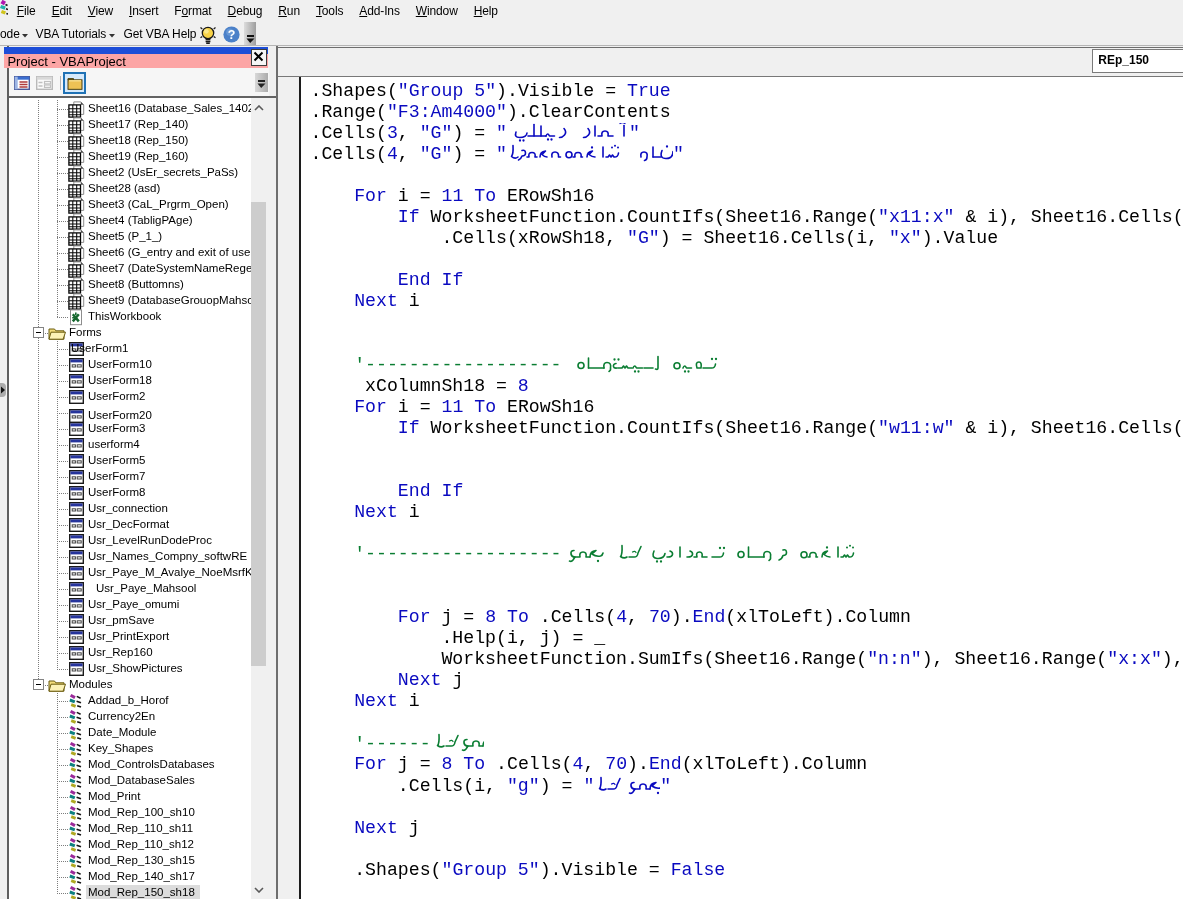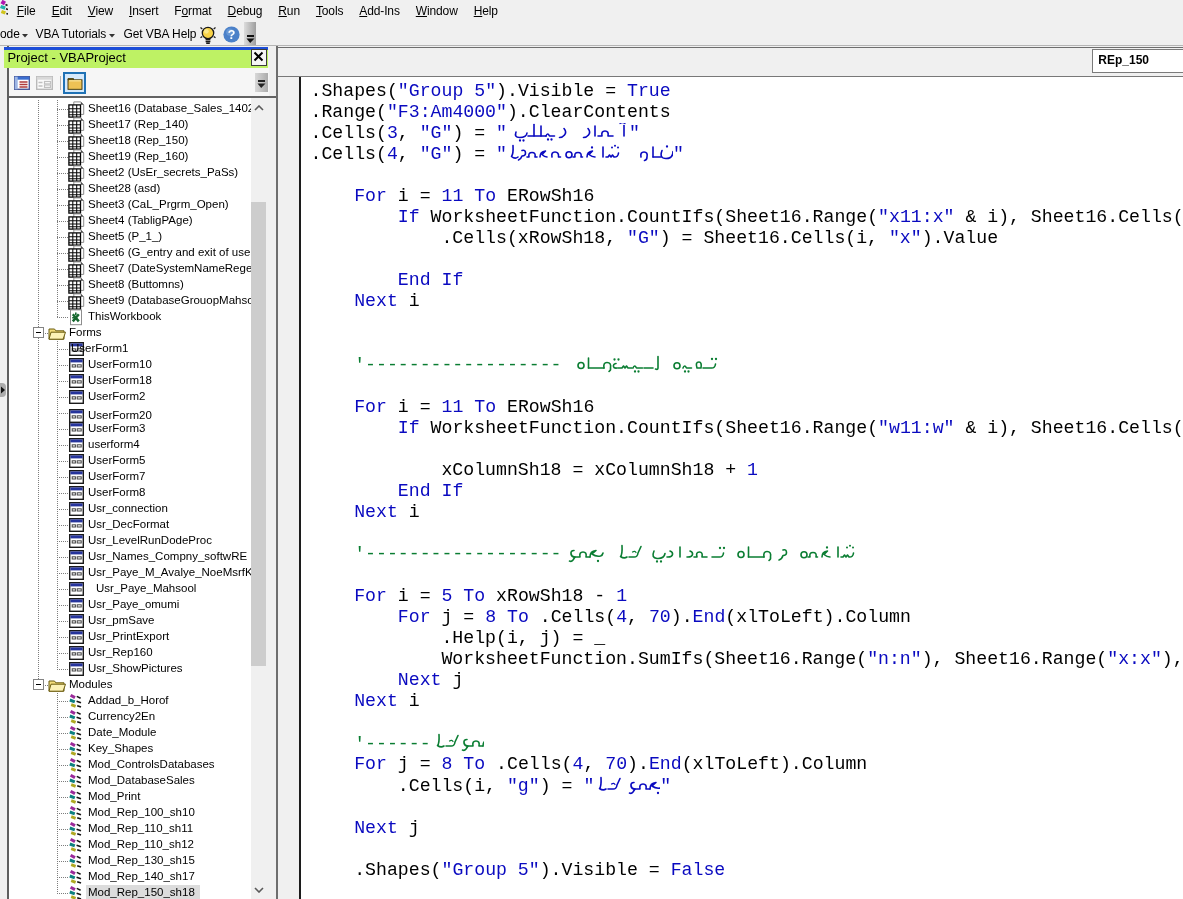--- a/index.html
+++ b/index.html
@@ -3,21 +3,21 @@
 * { margin:0; padding:0; box-sizing:border-box; }
 html,body { width:1183px; height:899px; overflow:hidden; background:#f0f0f0;
   font-family:"Liberation Sans", sans-serif; }
 .abs { position:absolute; }
 #menubar { position:absolute; left:0; top:0; width:1183px; height:22px; background:#f0f0f0; }
 .mi { display:inline-block; padding:0 8px; font-size:12px; color:#000; letter-spacing:-0.13px; }
 #menutext { position:absolute; left:8.8px; top:0.6px; }
 #toolbar { position:absolute; left:0; top:22px; width:1183px; height:23.5px; background:#f0f0f0; }
 .ti { display:inline-block; font-size:12px; color:#000; letter-spacing:-0.1px; }
 #sepline { position:absolute; left:0; top:45.3px; width:1183px; height:1.2px; background:#b5b5b5; }
-#ptitle { position:absolute; left:4px; top:46.5px; width:264px; height:21.5px; background:#bef264; border-top:3px solid #1d4ed8; }
+#ptitle { position:absolute; left:4px; top:46.5px; width:264px; height:21.5px; background:#fca5a5; border-top:7px solid #1d4ed8; }
 #ptitle span { position:absolute; left:3.4px; top:0.8px; font-size:13px; color:#000; }
 #pclose { position:absolute; left:251.3px; top:48.9px; width:15.9px; height:16.7px; background:#f6f6f6; border:1.2px solid #3c3c3c; }
 #ptools { position:absolute; left:8.5px; top:68px; width:260px; height:28.3px; background:#f6f6f6; }
 #treebox { position:absolute; left:8.5px; top:98px; width:242px; height:801px; background:#fff; overflow:hidden; }
 .dotv { position:absolute; width:1px; background-image:repeating-linear-gradient(to bottom,#7d7d7d 0 1px,transparent 1px 2px); }
 .doth { position:absolute; height:1px; background-image:repeating-linear-gradient(to right,#7d7d7d 0 1px,transparent 1px 2px); }
 .trow { position:absolute; left:0; width:242px; height:16px; }
 .ticon { position:absolute; top:0px; }
 .tlabel { position:absolute; left:88px; top:1.2px; font-size:11.5px; white-space:pre; color:#000; }
 .minus { position:absolute; width:11px; height:11px; border:1px solid #838383; background:#fff; }
@@ -745,23 +745,23 @@
               <path d="M96.0,1.5 V13 q0,2 -2.5,1" fill="none" stroke="#0a7d32" stroke-width="1.6" stroke-linecap="round" stroke-linejoin="round"></path>
               <circle cx="115.0" cy="10.8" r="3.0" fill="none" stroke="#0a7d32" stroke-width="1.6"></circle>
               <path d="M121.0,13 q1.5,-4 3.5,0 h5" fill="none" stroke="#0a7d32" stroke-width="1.6" stroke-linecap="round" stroke-linejoin="round"></path>
               <circle cx="123.0" cy="16.5" r="1.15" fill="#0a7d32"></circle>
               <circle cx="126.5" cy="16.5" r="1.15" fill="#0a7d32"></circle>
               <path d="M135.0,13 q-2,-6 2,-6 q3,0 2,6 z" fill="none" stroke="#0a7d32" stroke-width="1.6" stroke-linecap="round" stroke-linejoin="round"></path>
               <path d="M141.0,13 h8 q4,0.5 4.5,-4" fill="none" stroke="#0a7d32" stroke-width="1.6" stroke-linecap="round" stroke-linejoin="round"></path>
               <circle cx="150.0" cy="4.0" r="1.15" fill="#0a7d32"></circle>
               <circle cx="154.0" cy="4.0" r="1.15" fill="#0a7d32"></circle>
             </svg></i></div>
+<div class="cl" style="top:294.70px">     xColumnSh18 = <b>8</b></div>
 <div class="cl" style="top:315.75px">    <b>For</b> i = <b>11</b> <b>To</b> ERowSh16</div>
 <div class="cl" style="top:336.80px">        <b>If</b> WorksheetFunction.CountIfs(Sheet16.Range(<b>"w11:w"</b> &amp; i), Sheet16.Cells(</div>
-<div class="cl" style="top:378.90px">            xColumnSh18 = xColumnSh18 + <b>1</b></div>
 <div class="cl" style="top:399.95px">        <b>End If</b></div>
 <div class="cl" style="top:421.00px">    <b>Next</b> i</div>
 <div class="cl" style="top:463.10px"><i>    '------------------<svg class="ar" style="width:293px;height:20px;vertical-align:-4.6px" viewBox="0 0 293 20">
               <path d="M12.0,6.5 q-3.5,0 -3,3.5 q0.5,3 4,3 l-2,3 q-1.5,2 -3.5,1" fill="none" stroke="#0a7d32" stroke-width="1.6" stroke-linecap="round" stroke-linejoin="round"></path>
               <path d="M13.0,13 h5 q-1,-5 3,-5 q4,0 3,5 h4" fill="none" stroke="#0a7d32" stroke-width="1.6" stroke-linecap="round" stroke-linejoin="round"></path>
               <path d="M28.0,13 q0,-6 6,-6.5 l-4,3.5 q4,3 8.5,2 q2,-0.5 2.5,-3" fill="none" stroke="#0a7d32" stroke-width="1.6" stroke-linecap="round" stroke-linejoin="round"></path>
               <circle cx="36.0" cy="17.0" r="1.15" fill="#0a7d32"></circle>
               <path d="M60.0,1.5 q0.5,9 -1.5,11 q3.5,2.5 6.5,0.5" fill="none" stroke="#0a7d32" stroke-width="1.6" stroke-linecap="round" stroke-linejoin="round"></path>
               <path d="M67.0,13 h4.5 q4,0.5 4.5,-4 l3,-6.5" fill="none" stroke="#0a7d32" stroke-width="1.6" stroke-linecap="round" stroke-linejoin="round"></path>
               <path d="M70.5,8 q2.5,-1.5 3.5,0.5" fill="none" stroke="#0a7d32" stroke-width="1.2" stroke-linecap="round" stroke-linejoin="round"></path>
@@ -783,21 +783,20 @@
               <circle cx="242.0" cy="10.8" r="3.0" fill="none" stroke="#0a7d32" stroke-width="1.6"></circle>
               <path d="M246.0,13 h2 q-1,-4.5 3,-4.5 q4,0 3,4.5 l1.5,0" fill="none" stroke="#0a7d32" stroke-width="1.6" stroke-linecap="round" stroke-linejoin="round"></path>
               <path d="M260.0,13 q0,-5.5 5.5,-6 l-3.5,3.5 q3,2.5 6,2.5" fill="none" stroke="#0a7d32" stroke-width="1.6" stroke-linecap="round" stroke-linejoin="round"></path>
               <circle cx="265.0" cy="3.5" r="1.15" fill="#0a7d32"></circle>
               <path d="M276.0,3 V13" fill="none" stroke="#0a7d32" stroke-width="1.6" stroke-linecap="round" stroke-linejoin="round"></path>
               <path d="M279.0,13 h2 l1.5,-2 l1.5,2 l1.5,-2 l1.5,2 q4,0.5 4.5,-4" fill="none" stroke="#0a7d32" stroke-width="1.6" stroke-linecap="round" stroke-linejoin="round"></path>
               <circle cx="285.0" cy="3.5" r="1.0" fill="#0a7d32"></circle>
               <circle cx="288.0" cy="1.8" r="1.0" fill="#0a7d32"></circle>
               <circle cx="291.0" cy="3.5" r="1.0" fill="#0a7d32"></circle>
             </svg></i></div>
-<div class="cl" style="top:505.20px">    <b>For</b> i = <b>5</b> <b>To</b> xRowSh18 - <b>1</b></div>
 <div class="cl" style="top:526.25px">        <b>For</b> j = <b>8</b> <b>To</b> .Cells(<b>4</b>, <b>70</b>).<b>End</b>(xlToLeft).Column</div>
 <div class="cl" style="top:547.30px">            .Help(i, j) = _</div>
 <div class="cl" style="top:568.35px">            WorksheetFunction.SumIfs(Sheet16.Range(<b>"n:n"</b>), Sheet16.Range(<b>"x:x"</b>), </div>
 <div class="cl" style="top:589.40px">        <b>Next</b> j</div>
 <div class="cl" style="top:610.45px">    <b>Next</b> i</div>
 <div class="cl" style="top:652.55px"><i>    '------<svg class="ar" style="width:53px;height:20px;vertical-align:-4.6px" viewBox="0 0 53 20">
               <path d="M8.0,1.5 q0.5,9 -1.5,11 q3.5,2.5 6.5,0.5" fill="none" stroke="#0a7d32" stroke-width="1.6" stroke-linecap="round" stroke-linejoin="round"></path>
               <path d="M15.0,13 h4.5 q4,0.5 4.5,-4 l3,-6.5" fill="none" stroke="#0a7d32" stroke-width="1.6" stroke-linecap="round" stroke-linejoin="round"></path>
               <path d="M18.5,8 q2.5,-1.5 3.5,0.5" fill="none" stroke="#0a7d32" stroke-width="1.2" stroke-linecap="round" stroke-linejoin="round"></path>
               <path d="M36.0,6.5 q-3.5,0 -3,3.5 q0.5,3 4,3 l-2,3 q-1.5,2 -3.5,1" fill="none" stroke="#0a7d32" stroke-width="1.6" stroke-linecap="round" stroke-linejoin="round"></path>

